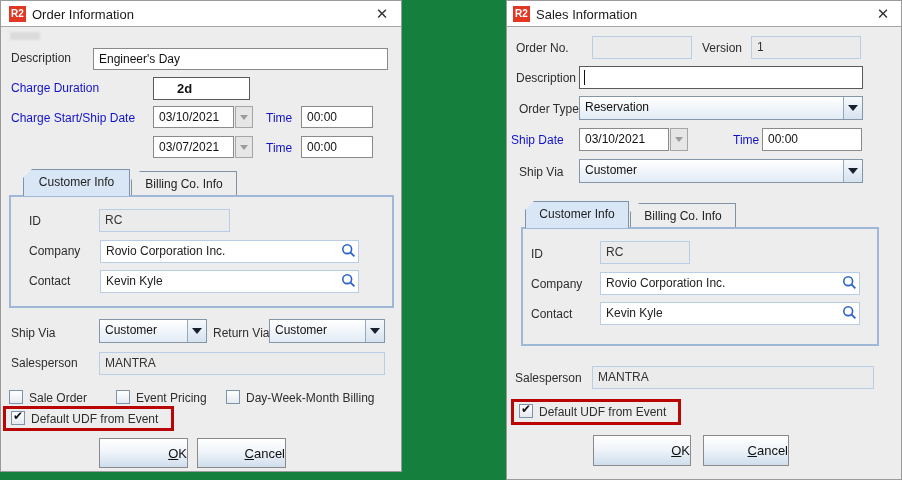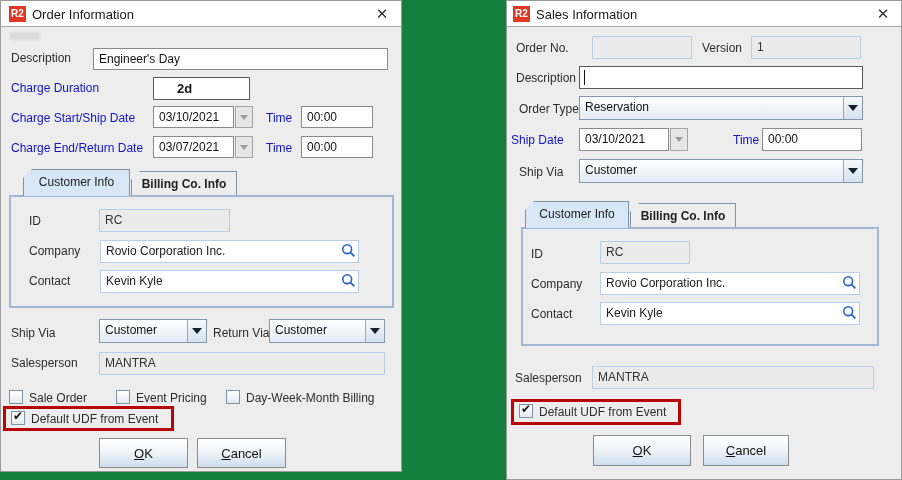--- a/index.html
+++ b/index.html
@@ -31,34 +31,34 @@
           border-right:4px solid transparent; border-top:5px solid #9b9b9b; }
 
   .combo { position:absolute; border:1px solid #8496a8; background:linear-gradient(#ffffff,#e2ebf5); }
   .ctext { position:absolute; left:5px; top:3px; font-size:12px; color:#111; white-space:nowrap; }
   .cbtn  { position:absolute; right:0; top:0; bottom:0; width:19px; border-left:1px solid #97a8ba;
            background:linear-gradient(#f6f9fc,#d6e2ef); }
   .cbtn:after { content:""; position:absolute; left:4px; top:8px; border-left:5px solid transparent;
            border-right:5px solid transparent; border-top:6px solid #16202e; }
 
   .tab { position:absolute; height:37px; border:1px solid #7e93a8; border-bottom:none; background:#ededed;
-         font-size:12px; color:#222; text-align:center; clip-path:polygon(0 9px,9px 0,100% 0,100% 100%,0 100%);font-weight:bold; }
+         font-size:12px; color:#222; text-align:center; clip-path:polygon(0 9px,9px 0,100% 0,100% 100%,0 100%); }
   .tab .tlab { display:block; margin-top:5px; }
   .tab.sel { background:#d8e6f6; font-weight:normal; height:27px; z-index:2; }
   .tabframe { position:absolute; border:2px solid #a0b8d8; background:#ededed; }
 
   .sicon { position:absolute; width:15px; height:15px; }
   .sicon svg { display:block; }
 
   .cb { position:absolute; width:14px; height:14px; border:1px solid #7e93a8; background:linear-gradient(#ffffff,#e4eaf1); }
   .cb .mark { position:absolute; left:1px; top:-3px; font-size:12px; color:#111; }
   .redbox { position:absolute; border:3px solid #b90504; }
 
   .btn { position:absolute; border:1px solid #8a8a8a; background:linear-gradient(#ffffff 0%,#f0f5fa 45%,#cfdeed 100%);
-         font-size:13px; color:#111; text-align:center; }
+         font-size:13px; color:#111; text-align:right; }
   .btn .btn-label { display:inline-block; margin-top:7px; }
   .btn .btn-label::first-letter { text-decoration:underline; }
 
   .smudge { position:absolute; background:#d7d7d7; filter:blur(1px); opacity:.8; }
 </style>
 </head>
 <body>
 
 <div class="stage">
 
@@ -76,21 +76,20 @@
 
     <div class="blbl" style="left:10px;top:80px;">Charge Duration</div>
     <div class="fld focus bold" style="left:152px;top:76px;width:97px;height:23px;padding-left:23px;">2d</div>
 
     <div class="blbl" style="left:10px;top:110px;">Charge Start/Ship Date</div>
     <div class="fld" style="left:152px;top:105px;width:81px;height:22px;">03/10/2021</div>
     <div class="datebtn" style="left:234px;top:105px;height:22px;"></div>
     <div class="blbl" style="left:265px;top:110px;">Time</div>
     <div class="fld" style="left:300px;top:105px;width:72px;height:22px;">00:00</div>
 
-    <div class="blbl" style="left:10px;top:140px;">Charge End/Return Date</div>
     <div class="fld" style="left:152px;top:135px;width:81px;height:22px;">03/07/2021</div>
     <div class="datebtn" style="left:234px;top:135px;height:22px;"></div>
     <div class="blbl" style="left:265px;top:140px;">Time</div>
     <div class="fld" style="left:300px;top:135px;width:72px;height:22px;">00:00</div>
 
     <div class="tab sel" style="left:22px;top:168px;width:107px;">
       <span class="tlab">Customer Info</span>
     </div>
     <div class="tab" style="left:130px;top:170px;width:106px;">
       <span class="tlab">Billing Co. Info</span>

